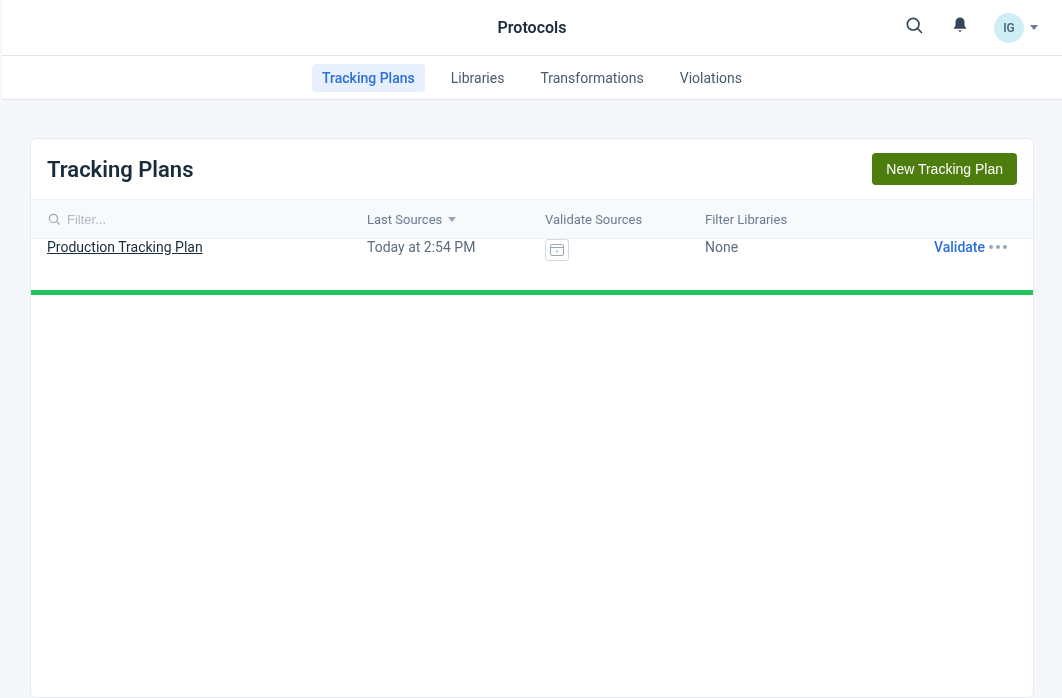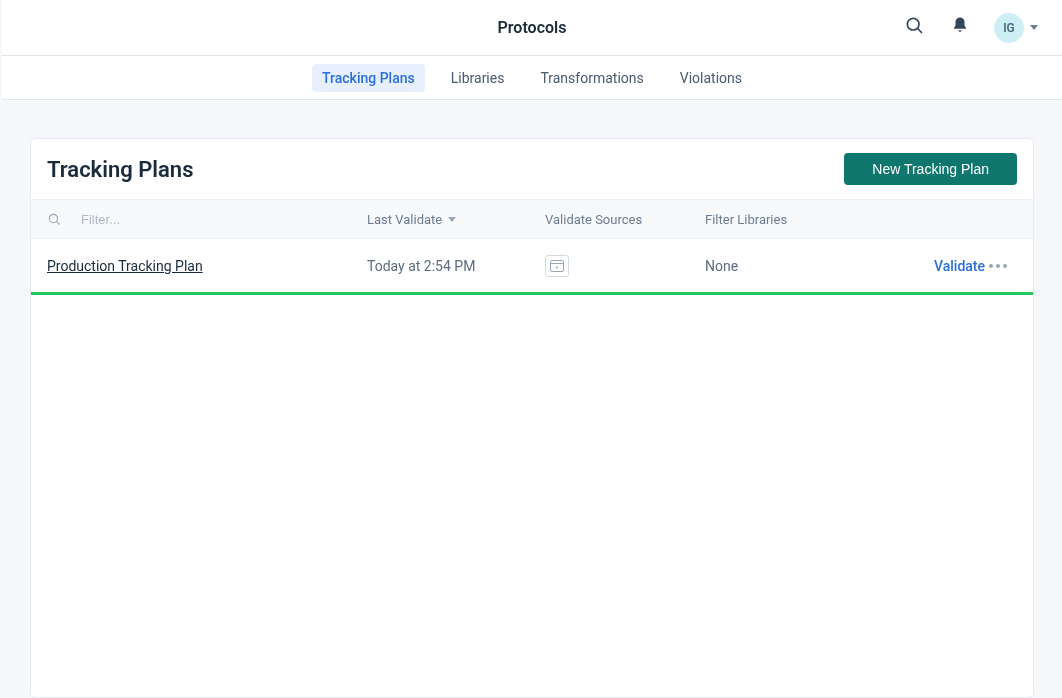--- a/index.html
+++ b/index.html
@@ -117,25 +117,25 @@
     align-items: center;
     justify-content: space-between;
     padding: 14px 16px 14px 16px;
   }
   .card-title {
     font-size: 22px;
     font-weight: 600;
     color: #1a2b3b;
   }
   .primary-btn {
-    background: #0f766e;
+    background: #4d7c0f;
     color: #fff;
     font-size: 14px;
     font-weight: 500;
-    padding: 8px 28px;
+    padding: 8px 14px;
     border-radius: 4px;
     cursor: pointer;
     border: none;
   }
 
   
   .table-header {
     display: flex;
     align-items: center;
     padding: 0 16px;
@@ -156,40 +156,40 @@
     width: 0; height: 0;
     border-left: 4px solid transparent;
     border-right: 4px solid transparent;
     border-top: 5px solid #9aa7b8;
     margin-left: 2px;
   }
 
   .filter-wrap {
     display: flex;
     align-items: center;
-    gap: 18px;
+    gap: 4px;
     width: 100%;
   }
   .filter-input {
     border: none;
     background: transparent;
     font-size: 13px;
     color: #4a5a6f;
     outline: none;
     width: 100%;
   }
   .filter-input::placeholder { color: #b0bac7; }
 
   
   .table-row {
     display: flex;
-    align-items: center;
+    align-items: flex-start;
     padding: 0 16px;
     height: 56px;
-    border-bottom: 3px solid #22c55e;
+    border-bottom: 5px solid #22c55e;
     font-size: 14px;
     color: #2b3a4e;
   }
   .plan-name {
     color: #1a2b3b;
     text-decoration: underline;
     text-decoration-color: #1a2b3b;
     cursor: pointer;
   }
   .updated-text { color: #5d6c80; font-size: 14px; }
@@ -273,21 +273,21 @@
             <span>
               <svg width="14" height="14" viewBox="0 0 24 24" fill="none" stroke="#9aa7b8" stroke-width="2" stroke-linecap="round">
                 <circle cx="11" cy="11" r="7"></circle>
                 <line x1="21" y1="21" x2="16.5" y2="16.5"></line>
               </svg>
             </span>
             <input class="filter-input" type="text" placeholder="Filter..." style="">
           </div>
         </div>
         <div class="col-updated">
-          <span>Last Validate</span>
+          <span>Last Sources</span>
           <span class="sort-caret"></span>
         </div>
         <div class="col-sources">Validate Sources</div>
         <div class="col-libs">Filter Libraries</div>
         <div class="col-actions"></div>
       </div>
 
       <div class="table-row">
         <div class="col-name">
           <a class="plan-name">Production Tracking Plan</a>

